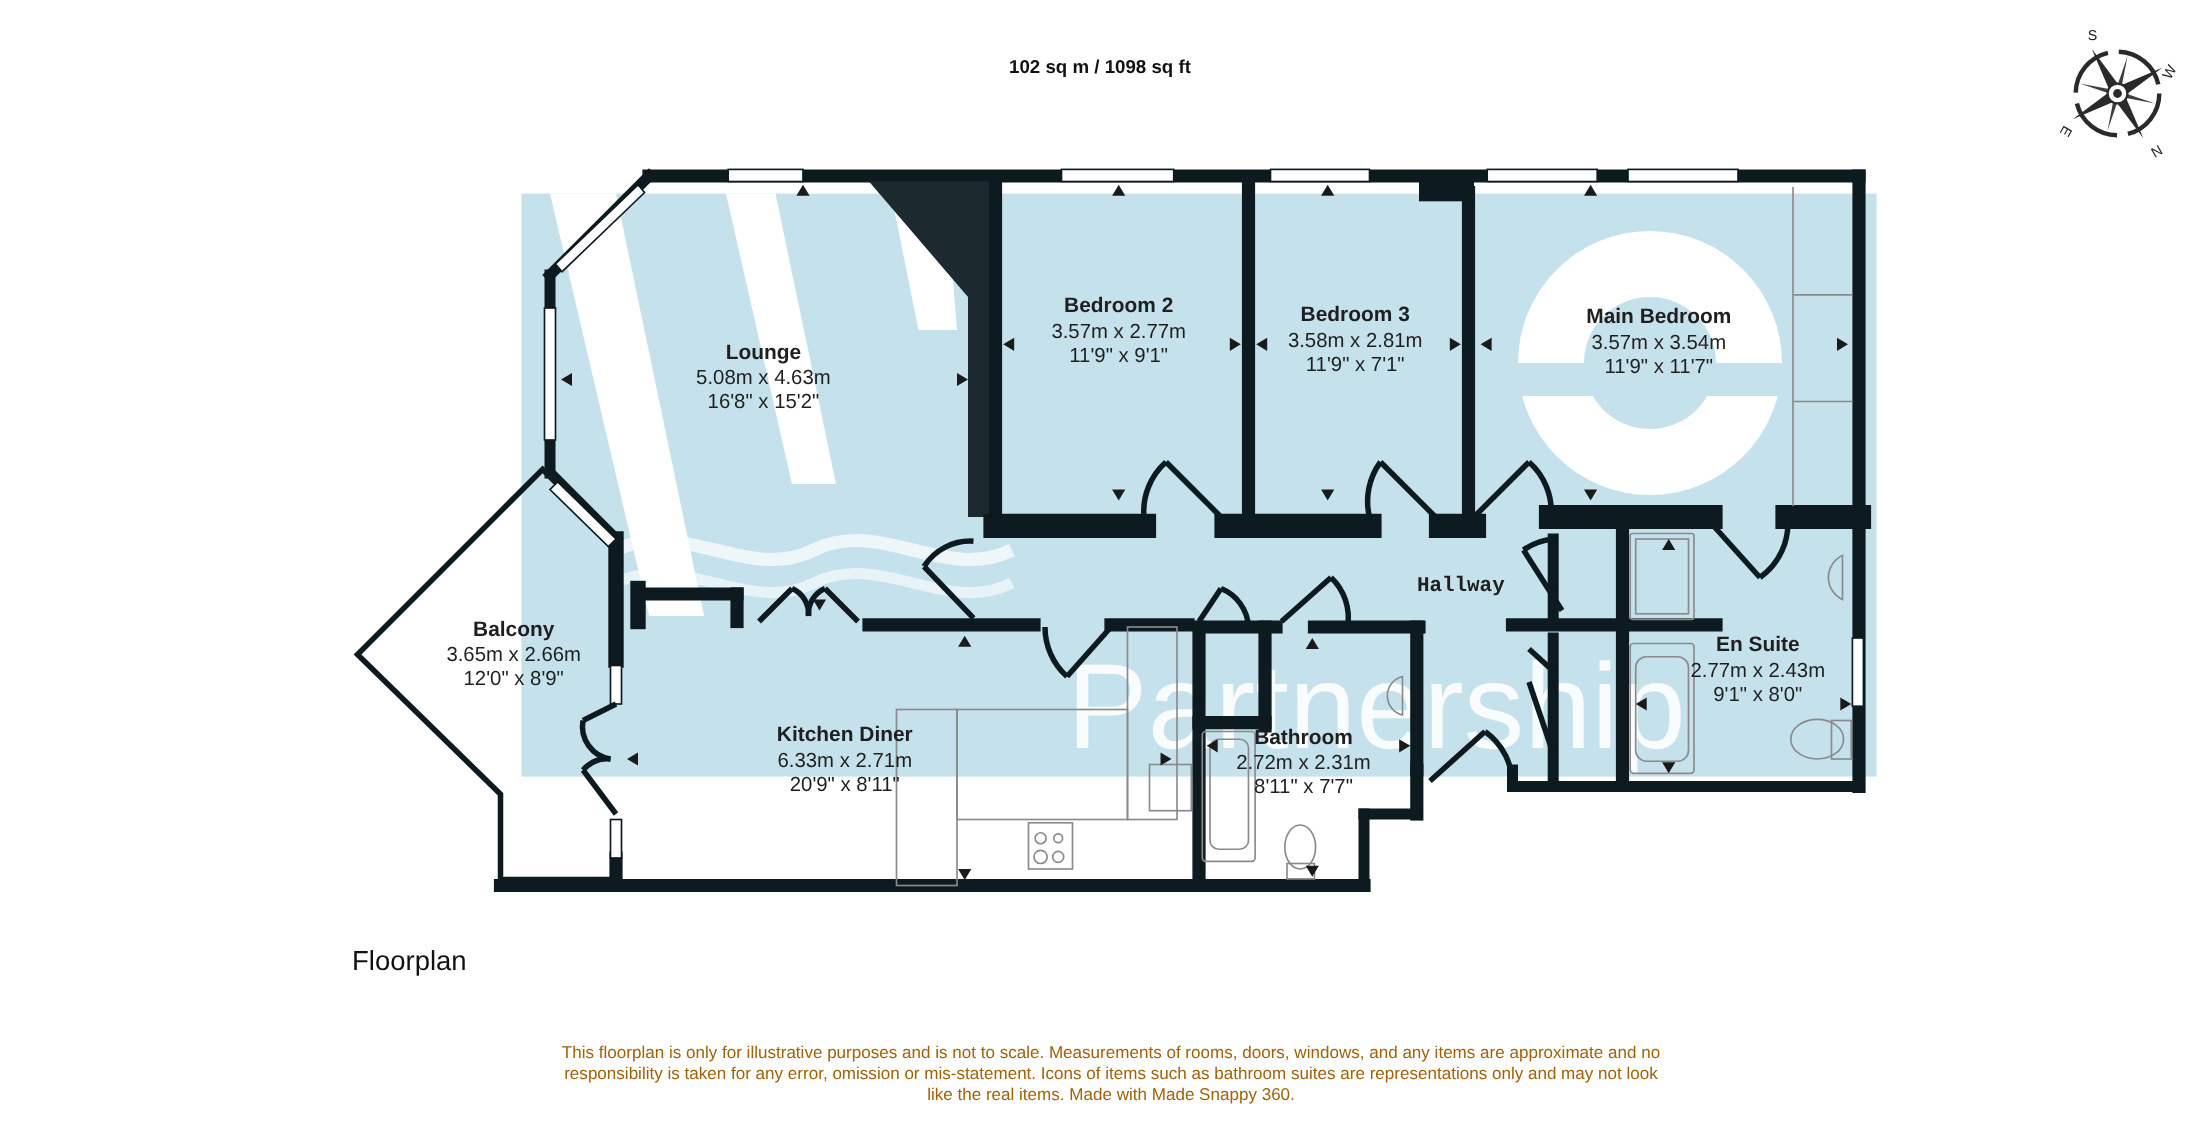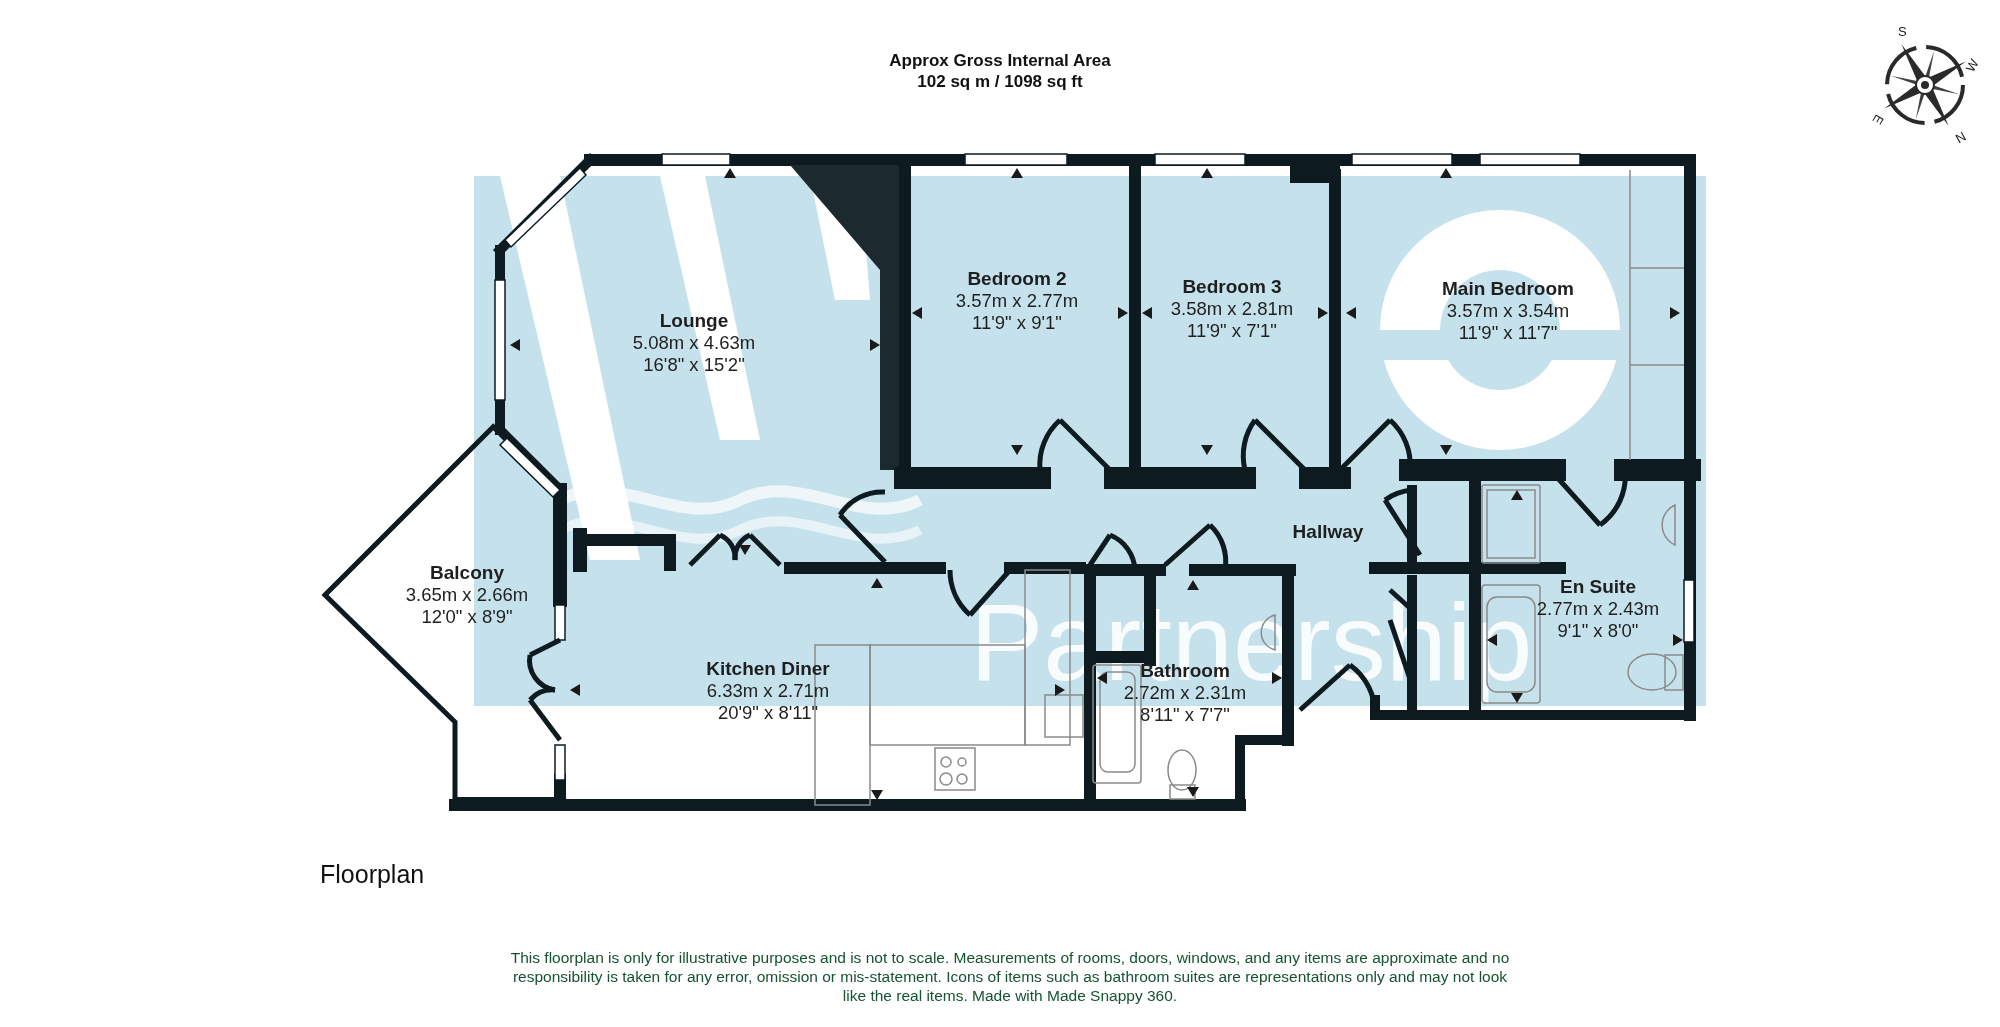--- a/index.html
+++ b/index.html
@@ -3,29 +3,28 @@
 <meta charset="utf-8">
 <style>
   html, body { margin:0; padding:0; background:#ffffff; }
   body { width:2000px; height:1027px; position:relative; overflow:hidden; font-family:"Liberation Sans", sans-serif; color:#1a1a1a; }
   .header-title { position:absolute; left:0; width:2000px; top:50px; text-align:center; font-weight:bold; font-size:17px; line-height:21px; color:#111; }
   .header-title div { display:block; }
   svg.plan { position:absolute; left:0; top:0; }
   .room-label { position:absolute; text-align:center; font-size:18.5px; line-height:22px; color:#1f1f1f; transform:translateX(-50%); white-space:nowrap; }
   .room-label .rn { font-weight:bold; font-size:19px;text-align:center; }
   .floorplan-caption { position:absolute; left:320px; top:860px; font-size:25px; color:#111;text-align:center; }
-  .disclaimer { position:absolute; left:500px; width:1020px; top:948px; text-align:center; font-size:15.5px; line-height:19px; color:#14532d; }
+  .disclaimer { position:absolute; left:500px; width:1020px; top:948px; text-align:center; font-size:15.5px; line-height:19px; color:#a16207; }
   .compass { position:absolute; left:1870px; top:30px; width:110px; height:110px; }
   .compass-letter { position:absolute; font-size:13px; color:#222; font-family:"Liberation Sans", sans-serif; }
 </style>
 </head>
 <body>
 
 <div class="header-title">
-  <div>Approx Gross Internal Area</div>
   <div>102 sq m / 1098 sq ft</div>
 </div>
 
 <svg class="plan" width="2000" height="1027" viewBox="0 0 2000 1027" xmlns="http://www.w3.org/2000/svg">
 
   <g>
     <rect x="474" y="176" width="1232" height="530" fill="#c5e2ec"></rect>
 
     <polygon points="500,176 560,176 640,560 590,560" fill="#ffffff"></polygon>
     <polygon points="660,176 705,176 760,440 720,440" fill="#ffffff"></polygon>
@@ -233,21 +232,21 @@
 <div class="room-label" style="left:1232px; top:276px;">
   <div class="rn">Bedroom 3</div>
   <div>3.58m x 2.81m</div>
   <div>11'9" x 7'1"</div>
 </div>
 <div class="room-label" style="left:1508px; top:278px;">
   <div class="rn">Main Bedroom</div>
   <div>3.57m x 3.54m</div>
   <div>11'9" x 11'7"</div>
 </div>
-<div class="room-label" style="left:1328px; top:521px;">
+<div class="room-label" style="left:1328px; top:521px;font-family:Liberation Mono, monospace;">
   <div class="rn">Hallway</div>
 </div>
 <div class="room-label" style="left:467px; top:562px;">
   <div class="rn">Balcony</div>
   <div>3.65m x 2.66m</div>
   <div>12'0" x 8'9"</div>
 </div>
 <div class="room-label" style="left:768px; top:658px;">
   <div class="rn">Kitchen Diner</div>
   <div>6.33m x 2.71m</div>

